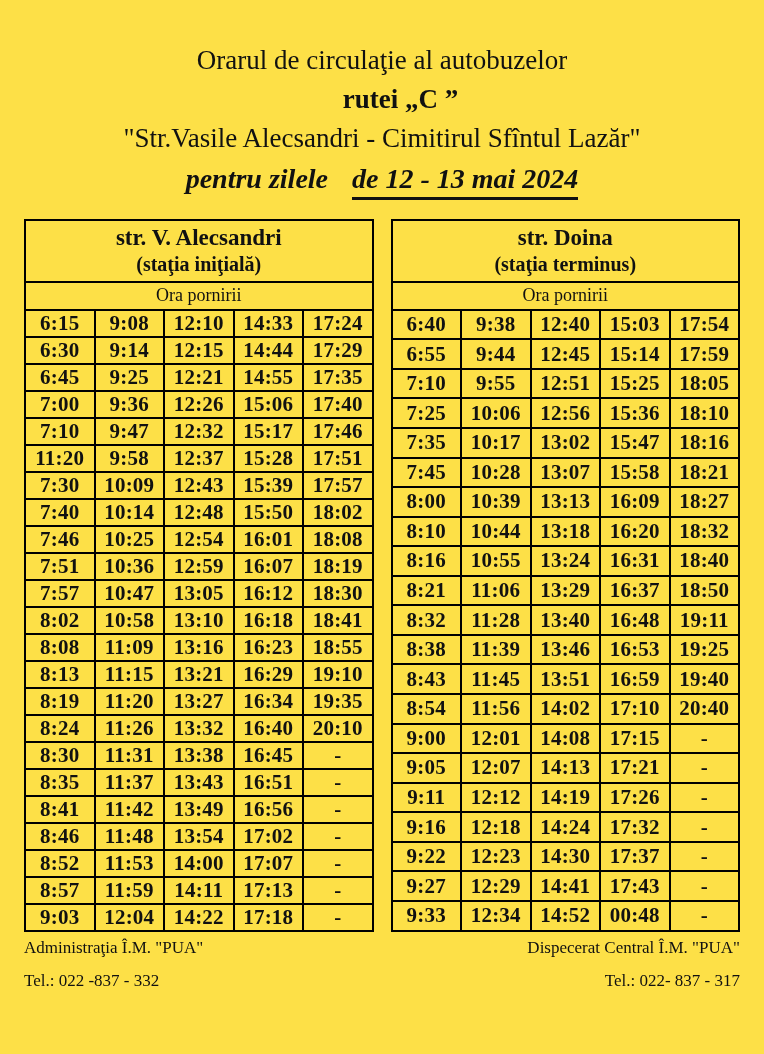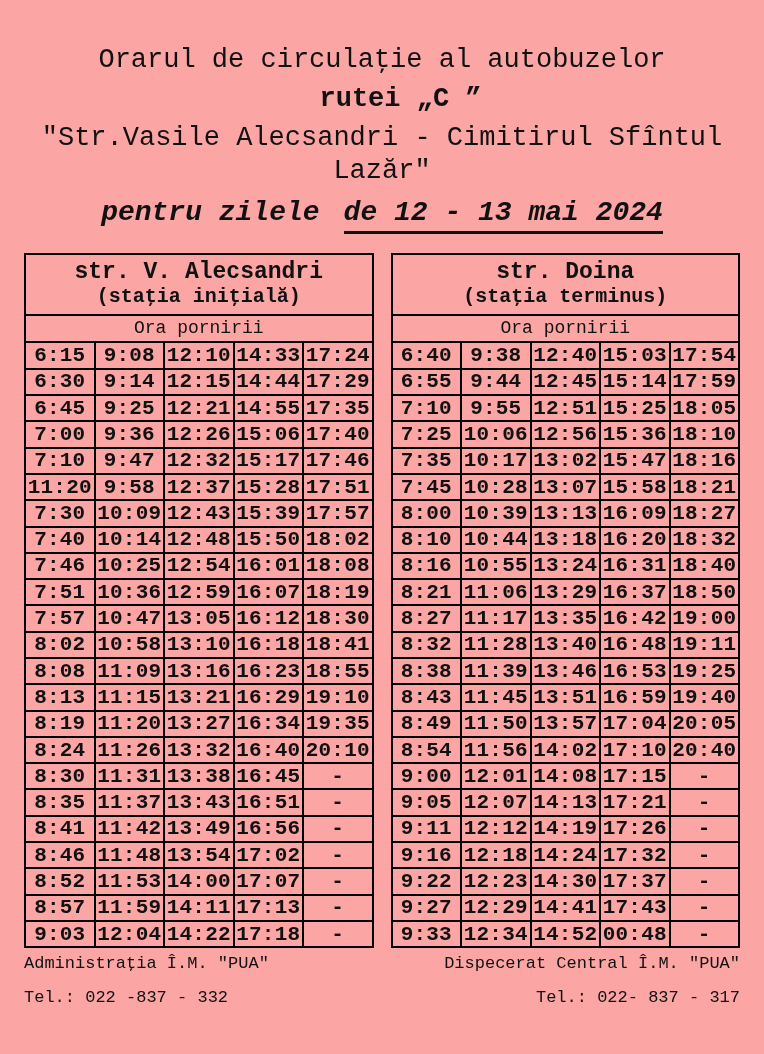--- a/index.html
+++ b/index.html
@@ -1,22 +1,22 @@
 <!DOCTYPE html>
 <html><head>
 <meta charset="utf-8">
 <style>
   * { box-sizing: border-box; margin: 0; padding: 0; }
   html, body { background: #e8e8e8; }
   body { display: flex; justify-content: center; }
   .page {
     width: 764px; height: 1054px;
-    background: #fca5a5;
+    background: #fde047;
     color: #111;
-    font-family: Liberation Mono, monospace;
+    font-family: Liberation Serif, serif;
     position: relative;
     overflow: hidden;
   }
   
   .titles { text-align: center; padding-top: 44px; line-height: 1.25; }
   .title-main { font-size: 27px; font-weight: 400; }
   .title-route { font-size: 27px; font-weight: 700; margin-top: 5px; padding-left: 37px; }
   .title-endpoints { font-size: 27px; font-weight: 400; margin-top: 5px; }
   .title-validity { font-size: 28px; font-weight: 700; font-style: italic; margin-top: 6px; }
   .title-validity .dates {
@@ -326,53 +326,39 @@
             <td>18:40</td>
           </tr>
           <tr>
             <td>8:21</td>
             <td>11:06</td>
             <td>13:29</td>
             <td>16:37</td>
             <td>18:50</td>
           </tr>
           <tr>
-            <td>8:27</td>
-            <td>11:17</td>
-            <td>13:35</td>
-            <td>16:42</td>
-            <td>19:00</td>
-          </tr>
-          <tr>
             <td>8:32</td>
             <td>11:28</td>
             <td>13:40</td>
             <td>16:48</td>
             <td>19:11</td>
           </tr>
           <tr>
             <td>8:38</td>
             <td>11:39</td>
             <td>13:46</td>
             <td>16:53</td>
             <td>19:25</td>
           </tr>
           <tr>
             <td>8:43</td>
             <td>11:45</td>
             <td>13:51</td>
             <td>16:59</td>
             <td>19:40</td>
-          </tr>
-          <tr>
-            <td>8:49</td>
-            <td>11:50</td>
-            <td>13:57</td>
-            <td>17:04</td>
-            <td>20:05</td>
           </tr>
           <tr>
             <td>8:54</td>
             <td>11:56</td>
             <td>14:02</td>
             <td>17:10</td>
             <td>20:40</td>
           </tr>
           <tr>
             <td>9:00</td>

